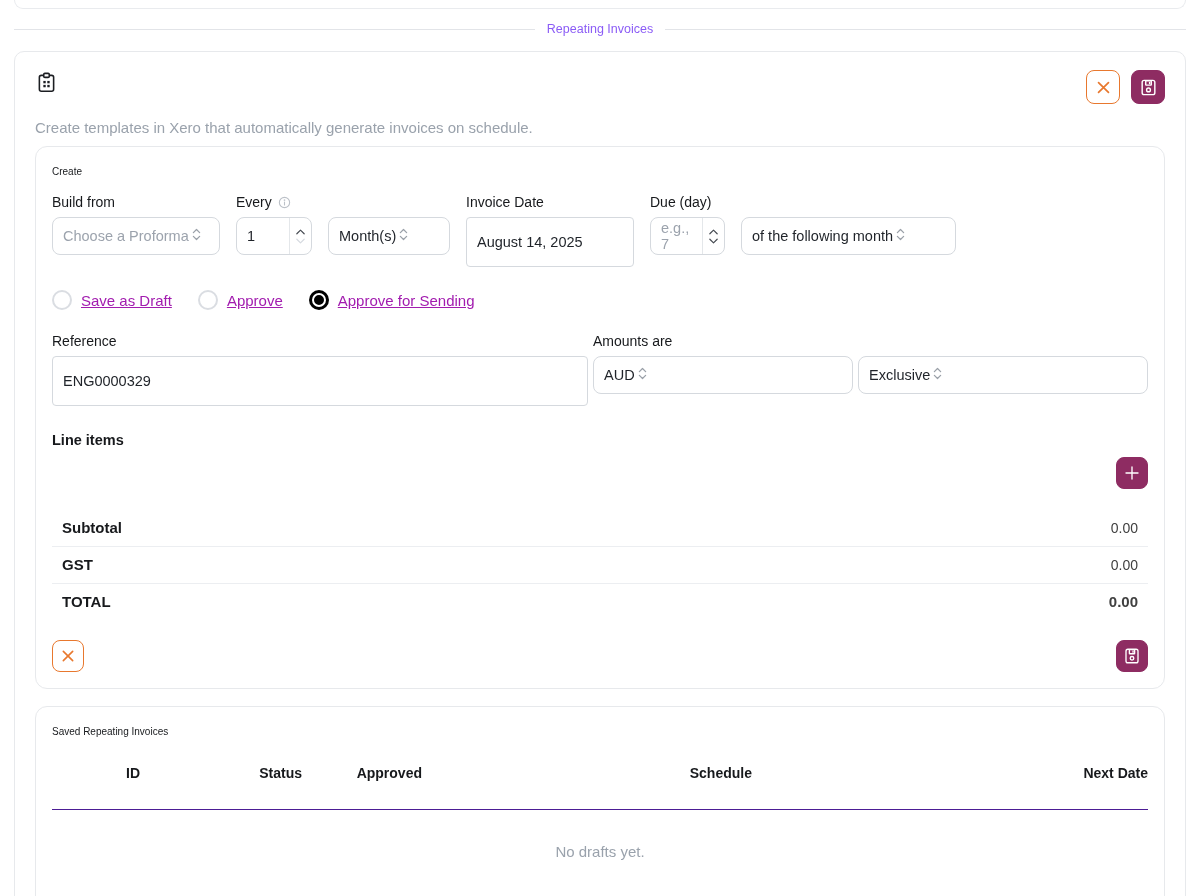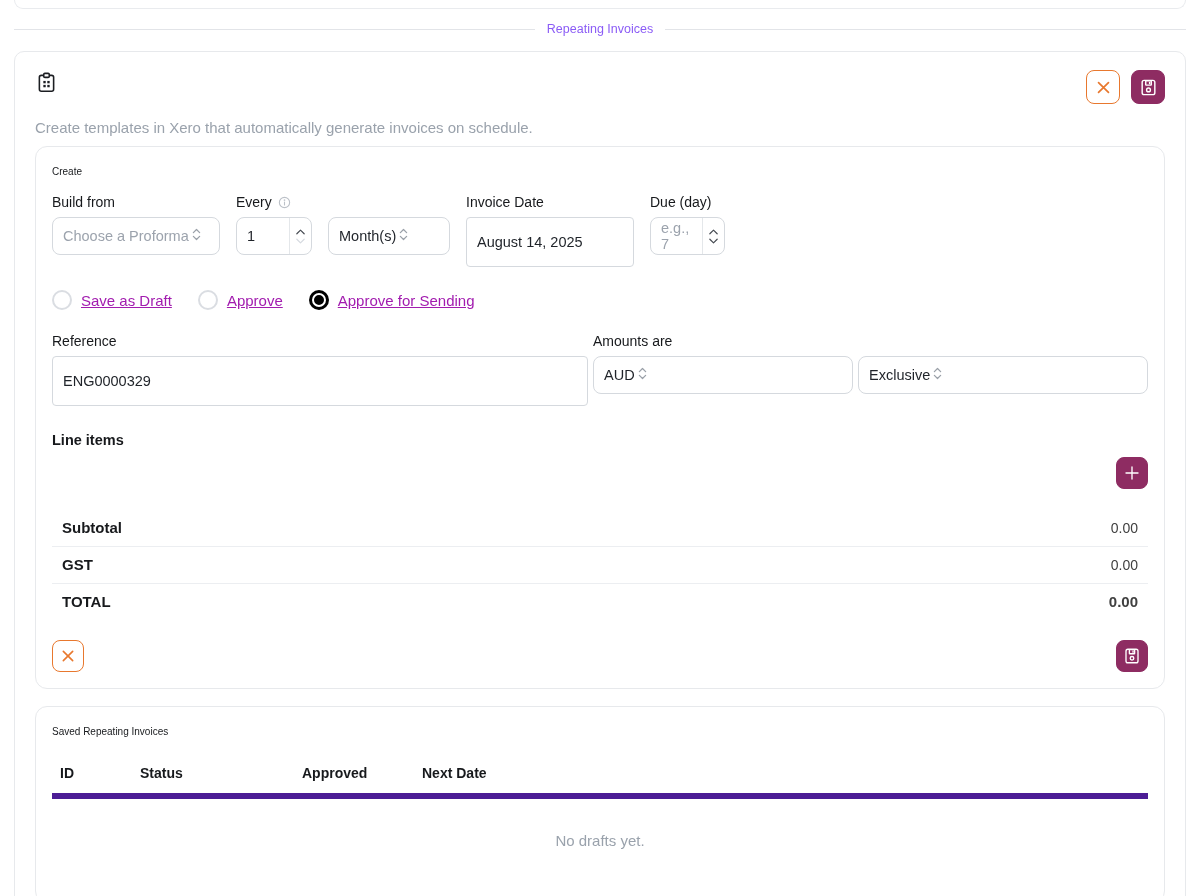--- a/index.html
+++ b/index.html
@@ -160,24 +160,25 @@
   .trow.grand { border-bottom: none; }
   .trow.grand .tval { font-weight: 700; font-size: 15px; }
 
   .footer-actions { display: flex; justify-content: space-between; margin-top: 20px; }
 
   
   .table-head {
     margin-top: 24px;
     display: grid;
     grid-template-columns: 80px 162px 120px 330px 1fr;
-    padding: 0 0 12px 8px;
-    border-bottom: 6px solid #4c1d95;
+    padding: 0 0 28px 8px;
+    border-bottom: 1px solid #4c1d95;
     font-weight: 700;
     font-size: 14px;
+    text-align: right;
   }
   .empty-msg {
     text-align: center;
     color: #9aa2ac;
     font-size: 15px;
     padding: 33px 0 53px;
   }
 </style>
 </head>
 <body>
@@ -296,20 +297,29 @@
               </svg>
             <svg width="11" height="9" viewBox="0 0 24 16" fill="none" stroke="#474c53" stroke-width="2.6" stroke-linecap="round" stroke-linejoin="round">
                 <path d="m4 3 8 8 8-8"></path>
               </svg>
           </span>
         </div>
       </div>
 
       <div class="field w-duerule">
         <div class="flabel-spacer"></div>
+        <div class="control select">
+          <span>of the following month</span>
+          <span>
+            <svg width="15" height="15" viewBox="0 0 24 24" fill="none" stroke="#9aa0a8" stroke-width="2" stroke-linecap="round" stroke-linejoin="round">
+              <path d="m7 9 5-5 5 5"></path>
+                <path d="m7 15 5 5 5-5"></path>
+            </svg>
+          </span>
+        </div>
       </div>
 
     </div>
 
     <div class="radio-row">
       <label class="radio-item">
         <span class="radio"></span>
         <span>Save as Draft</span>
       </label>
       <label class="radio-item">
@@ -400,18 +410,19 @@
       </button>
     </div>
   </div>
 
   <div class="saved-card">
     <div class="section-title">Saved Repeating Invoices</div>
     <div class="table-head">
       <span>ID</span>
       <span>Status</span>
       <span>Approved</span>
+      <span>Schedule</span>
       <span>Next Date</span>
     </div>
     <div class="empty-msg">No drafts yet.</div>
   </div>
 
 </div>
 
 </body></html>

